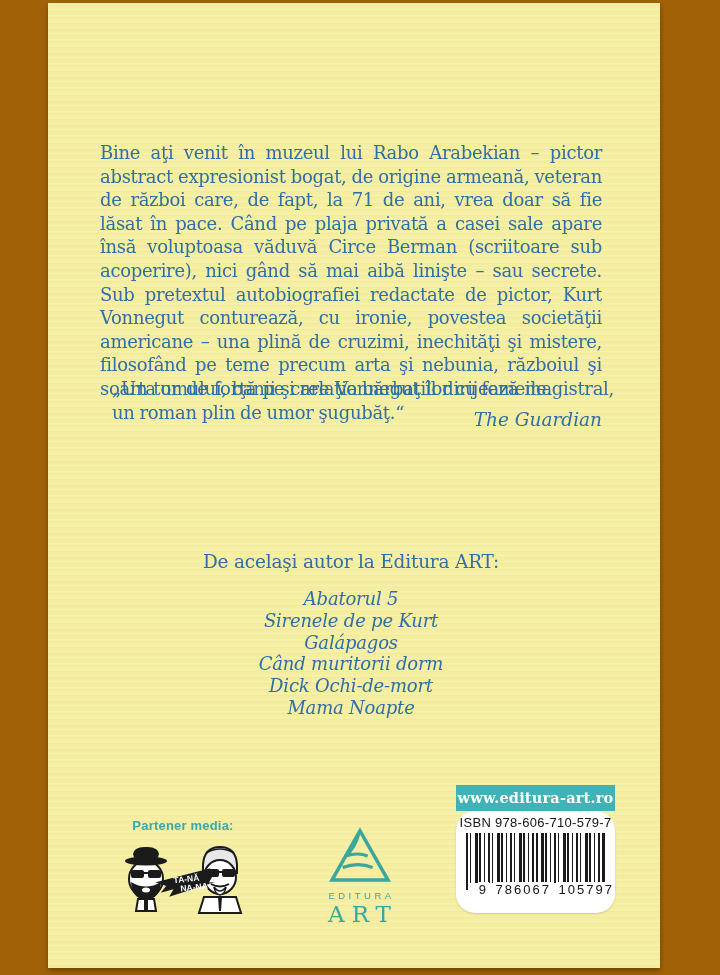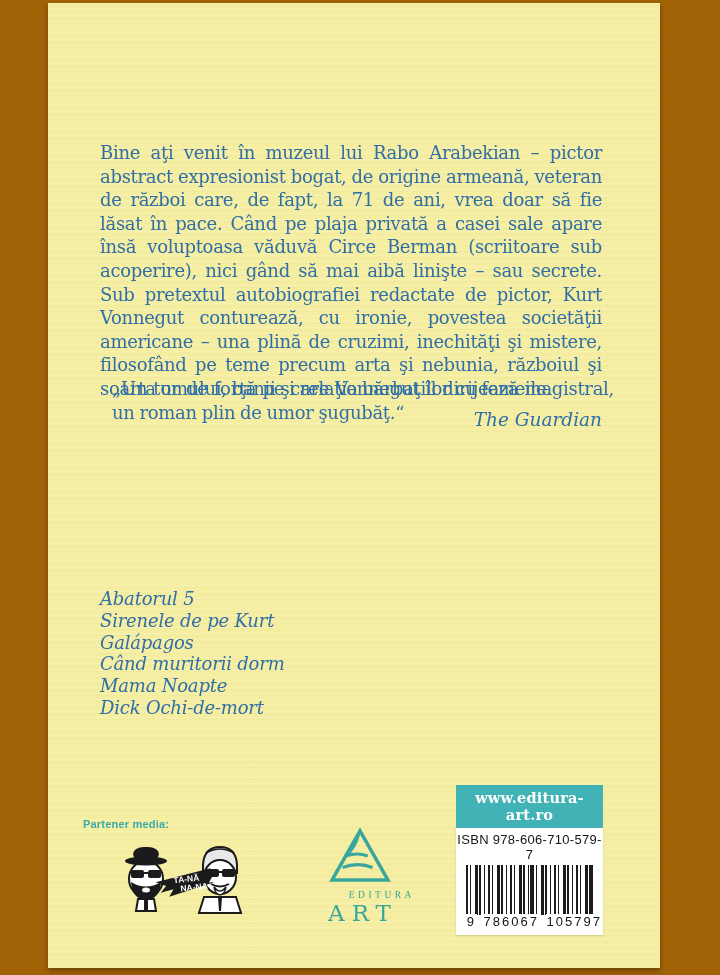--- a/index.html
+++ b/index.html
@@ -36,51 +36,51 @@
     position:absolute;left:52px;top:406px;width:502px;
     font-size:18.5px;font-style:italic;color:#2f6ea6;text-align:right;
   }
   .books-heading{
     position:absolute;left:52px;top:548px;width:502px;
     font-size:18.5px;color:#2f6ea6;text-align:center;letter-spacing:-0.2px;
   }
   .book-list{
     position:absolute;left:52px;top:585px;width:502px;
     font-size:18px;line-height:21.8px;color:#2f6ea6;
-    font-style:italic;letter-spacing:-0.2px;
+    font-style:italic;text-align:center;letter-spacing:-0.2px;
   }
   
   .partner-label{
     position:absolute;left:35px;top:815px;width:200px;
     font-family:"Liberation Sans", sans-serif;font-weight:bold;
-    font-size:11px;color:#3ba9ab;text-align:left;letter-spacing:0.2px;
+    font-size:13px;color:#3ba9ab;text-align:center;letter-spacing:0.2px;
   }
   .partner-logo{position:absolute;left:60px;top:836px;width:150px;height:86px;}
   .publisher{
     position:absolute;left:257px;top:824px;width:110px;text-align:center;
   }
   .publisher svg{display:block;margin:0 auto;}
   .publisher-small{
-    font-family:Liberation Serif, serif;font-size:9.5px;letter-spacing:3.5px;
-    color:#3aa79c;margin-top:7px;margin-left:3px;text-align:right;
+    font-family:Liberation Sans, sans-serif;font-size:9.5px;letter-spacing:3.5px;
+    color:#3aa79c;margin-top:7px;margin-left:3px;
   }
   .publisher-large{
     font-family:"DejaVu Serif", serif;font-size:23px;letter-spacing:7px;
     color:#3aa79c;margin-top:0px;margin-left:6px;
   }
   .barcode-block{
-    position:absolute;left:408px;top:782px;width:147px;
+    position:absolute;left:408px;top:782px;width:159px;
   }
   .site-banner{
     background:#41b3b6;color:#ffffff;text-align:center;
     font-family:"DejaVu Serif", serif;font-weight:bold;font-size:14.5px;
     padding:4px 0 5px;letter-spacing:0.2px;
   }
   .barcode-box{
-    background:#ffffff;padding:4px 0 6px;box-shadow:0 1px 2px rgba(0,0,0,0.15);
+    background:#ffffff;padding:4px 0 16px;box-shadow:0 1px 2px rgba(0,0,0,0.15);border-radius:19px;
   }
   .isbn-text{
     font-family:"Liberation Sans", sans-serif;font-size:13px;color:#151515;
     text-align:center;letter-spacing:0.3px;margin-bottom:3px;
   }
   .bars-wrap{position:relative;height:58px;margin:0 10px;}
   .bars{
     position:absolute;left:0;right:0;top:0;height:50px;
     background:repeating-linear-gradient(90deg,
       #1b1b1b 0 2px,  #ffffff 2px 4px,
@@ -104,28 +104,29 @@
 <body>
 
 <div class="photo">
   <div class="cover">
 
     <p class="synopsis">Bine aţi venit în muzeul lui Rabo Arabekian – pictor abstract expresionist bogat, de origine armeană, veteran de război care, de fapt, la 71 de ani, vrea doar să fie lăsat în pace. Când pe plaja privată a casei sale apare însă voluptoasa văduvă Circe Berman (scriitoare sub acoperire), nici gând să mai aibă linişte – sau secrete. Sub pretextul autobiografiei redactate de pictor, Kurt Vonnegut conturează, cu ironie, povestea societăţii americane – una plină de cruzimi, inechităţi şi mistere, filosofând pe teme precum arta şi nebunia, războiul şi soarta omului, banii şi relaţia bărbaţilor cu femeile.</p>
 
     <p class="quote">„Un tur de forţă pe care Vonnegut îl dirijează magistral, un roman plin de umor şugubăţ.“</p>
     <div class="quote-source">The Guardian</div>
 
+    <div class="books-heading">De acelaşi autor la Editura ART:</div>
 
     <div class="book-list">
       <div>Abatorul 5</div>
       <div>Sirenele de pe Kurt</div>
       <div>Galápagos</div>
       <div>Când muritorii dorm</div>
+      <div>Dick Ochi-de-mort</div>
       <div>Mama Noapte</div>
-      <div>Dick Ochi-de-mort</div>
     </div>
 
     <div class="partner-label">Partener media:</div>
 
     <svg class="partner-logo" viewBox="0 0 150 86" xmlns="http://www.w3.org/2000/svg">
 
       <g>
         <ellipse cx="38" cy="40" rx="17" ry="18" fill="#ffffff" stroke="#1b1b1b" stroke-width="2"></ellipse>
         <rect x="25" y="8" width="26" height="14" rx="11" fill="#1b1b1b"></rect>
         <ellipse cx="38" cy="22" rx="21" ry="4.5" fill="#1b1b1b"></ellipse>

